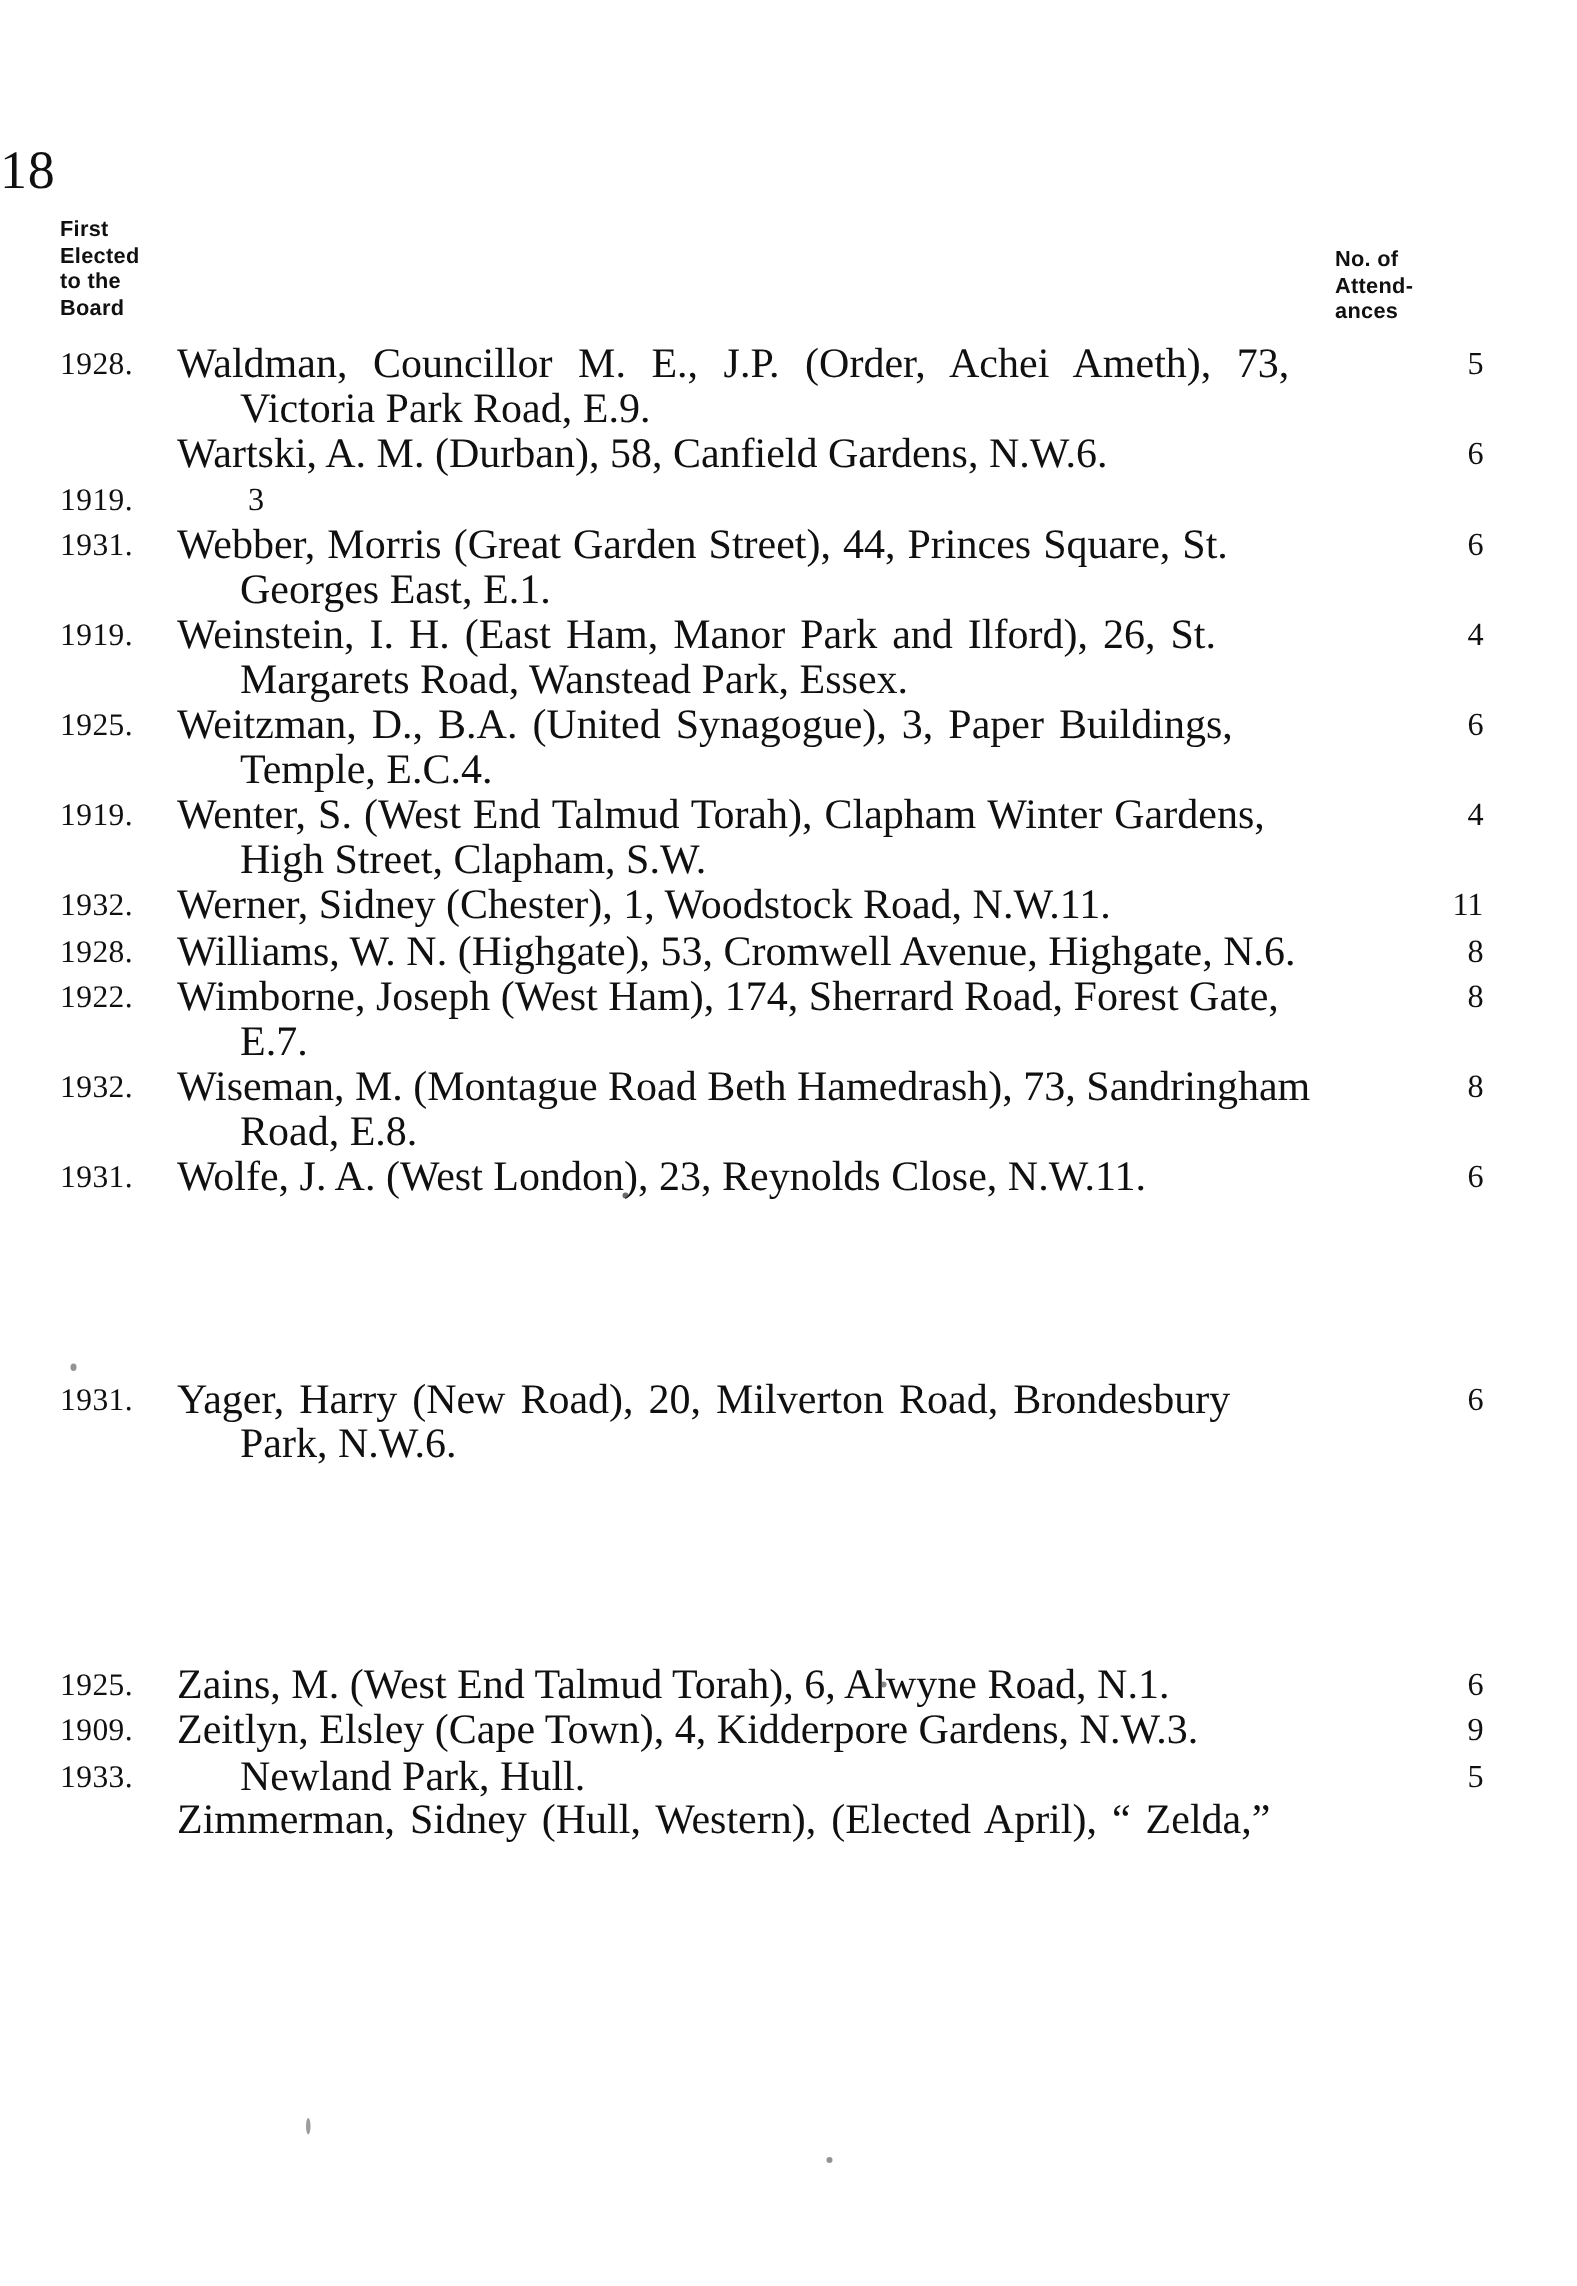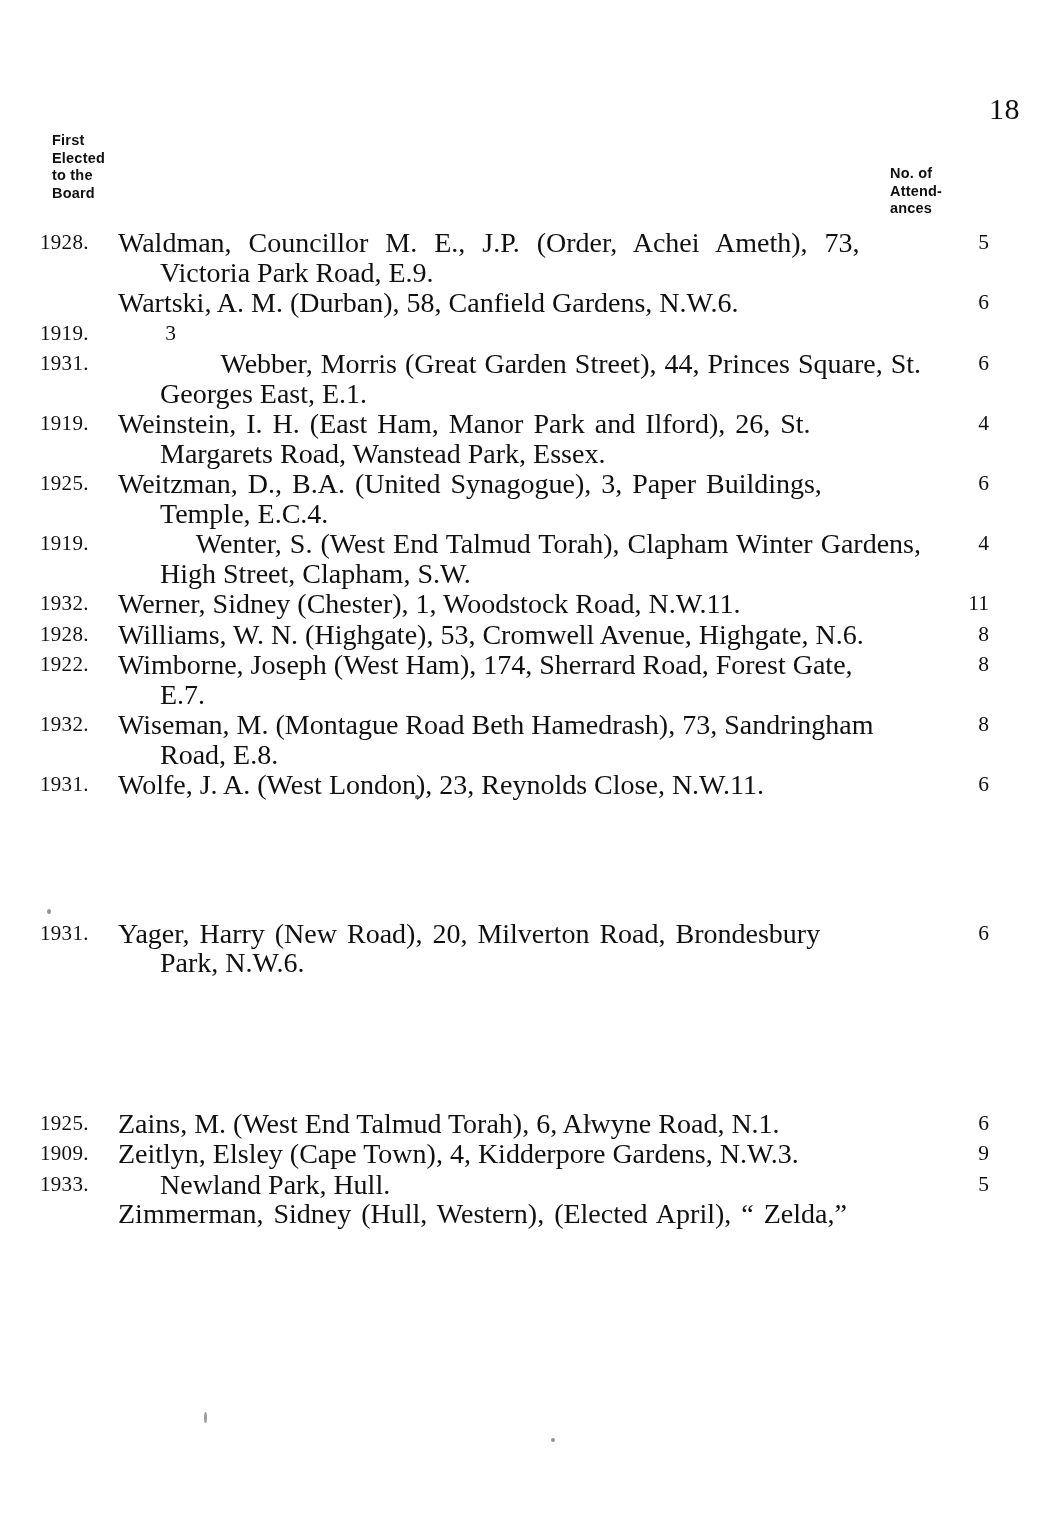--- a/index.html
+++ b/index.html
@@ -20,35 +20,35 @@
     position: absolute;
     inset: 0;
   }
 
   
   .page-number {
     position: absolute;
     top: 92px;
     left: 0;
     width: 1020px;
-    text-align: right;
-    font-size: 30px;
+    text-align: left;
+    font-size: 36px;
     letter-spacing: 0.5px;
   }
 
   
   .col-head {
     position: absolute;
     font-family: "Liberation Sans", "DejaVu Sans", sans-serif;
     font-weight: bold;
     font-size: 14.5px;
     line-height: 17.5px;
     letter-spacing: 0.2px;
   }
-  .col-head.left  { top: 132px; left: 40px; margin-left: 12px; }
+  .col-head.left  { top: 145px; left: 40px; }
   .col-head.right { top: 165px; left: 890px; }
   .col-head div { white-space: nowrap; }
 
   
   .entries {
     position: absolute;
     top: 228px;
     left: 0;
     width: 1051px;
   }
@@ -104,21 +104,21 @@
 
   
   .speck {
     position: absolute;
     background: #3a3a3a;
     border-radius: 50%;
     opacity: 0.75;
   }
   .ws2 { word-spacing: 3px; }
   .ws3 { word-spacing: 10px; }
-  .ws4 { word-spacing: 1px; text-align: right; }
+  .ws4 { word-spacing: 1px; }
   .ws0 { word-spacing: 0px; }
 </style>
 </head>
 <body>
 
 <div class="page">
 
   <div class="page-number">18</div>
 
   <div class="col-head left">

